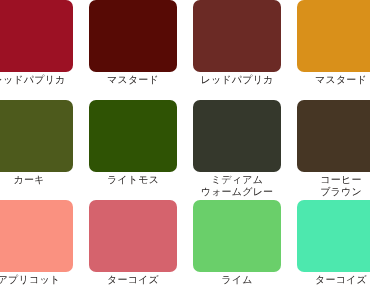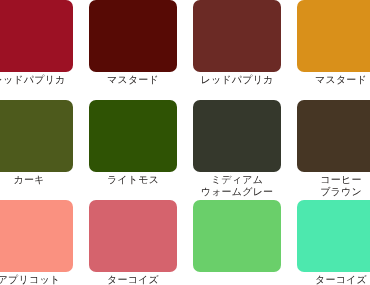--- a/index.html
+++ b/index.html
@@ -105,19 +105,20 @@
       <div class="swatch-cell">
         <div class="swatch-chip" style="background: rgb(250, 145, 128);"></div>
         <div class="swatch-label">アプリコット</div>
       </div>
       <div class="swatch-cell">
         <div class="swatch-chip" style="background: rgb(213, 99, 109);"></div>
         <div class="swatch-label">ターコイズ</div>
       </div>
       <div class="swatch-cell">
         <div class="swatch-chip" style="background: rgb(106, 207, 106);"></div>
+        <div class="swatch-label">ライム</div>
       </div>
       <div class="swatch-cell">
         <div class="swatch-chip" style="background: rgb(77, 232, 174);"></div>
         <div class="swatch-label">ターコイズ</div>
       </div>
     </div>
 </div>
 
 </body></html>

